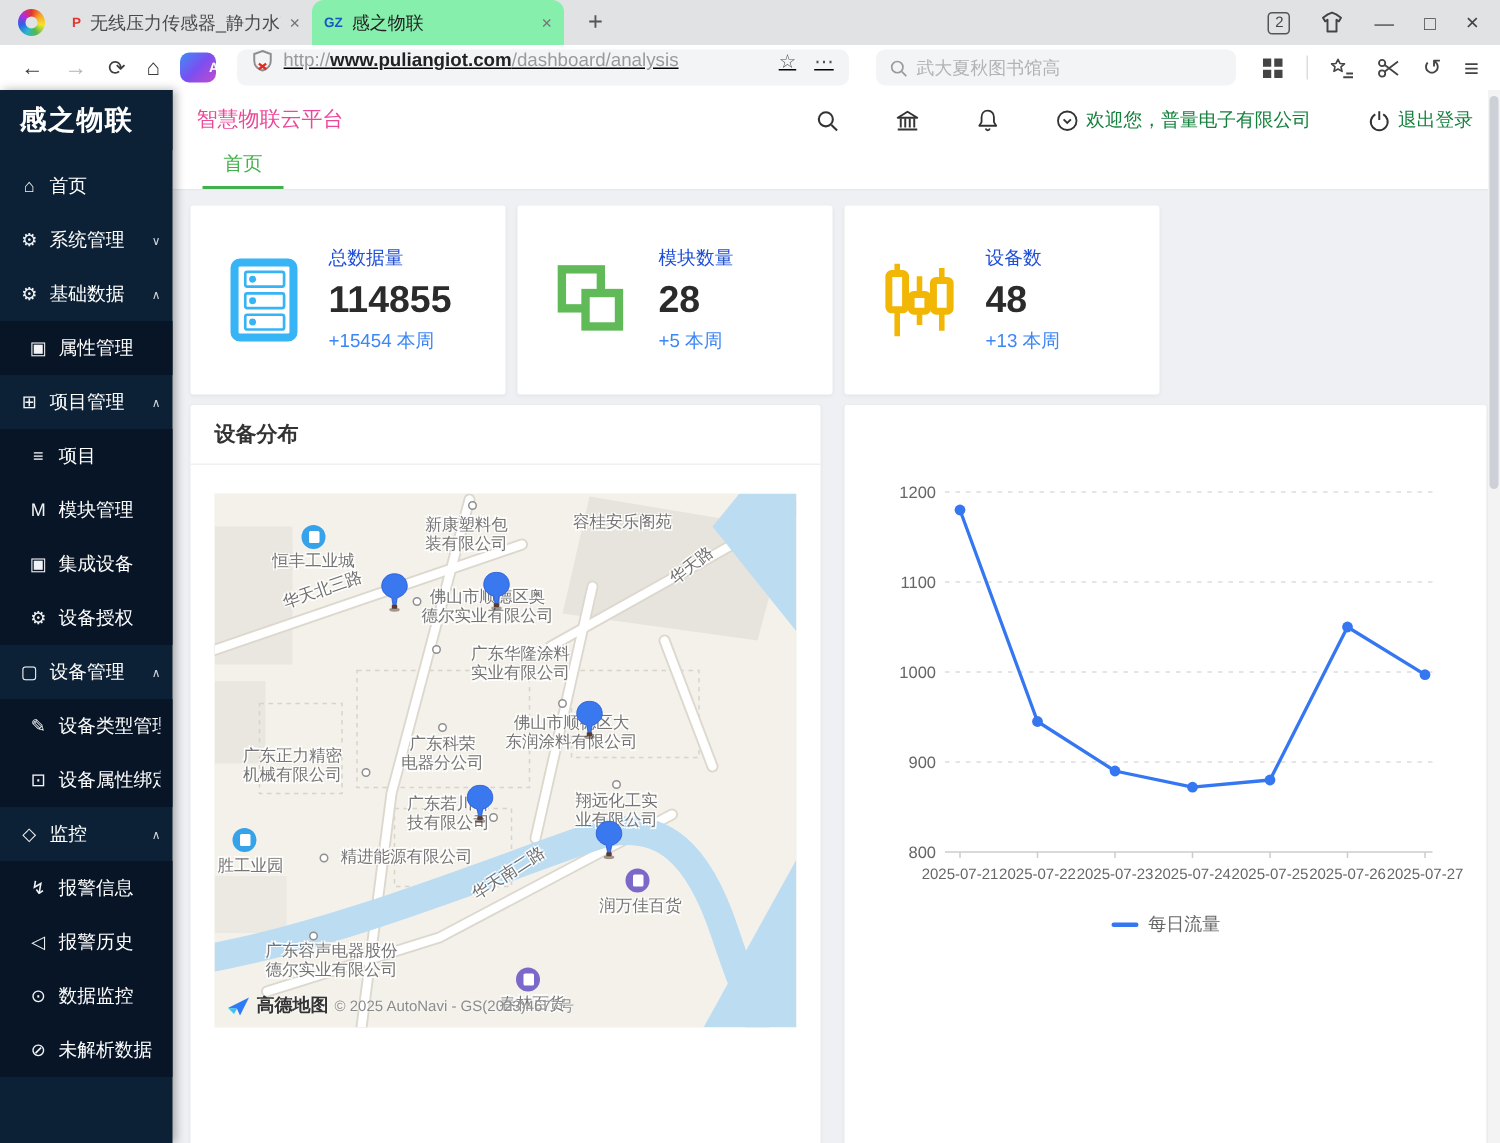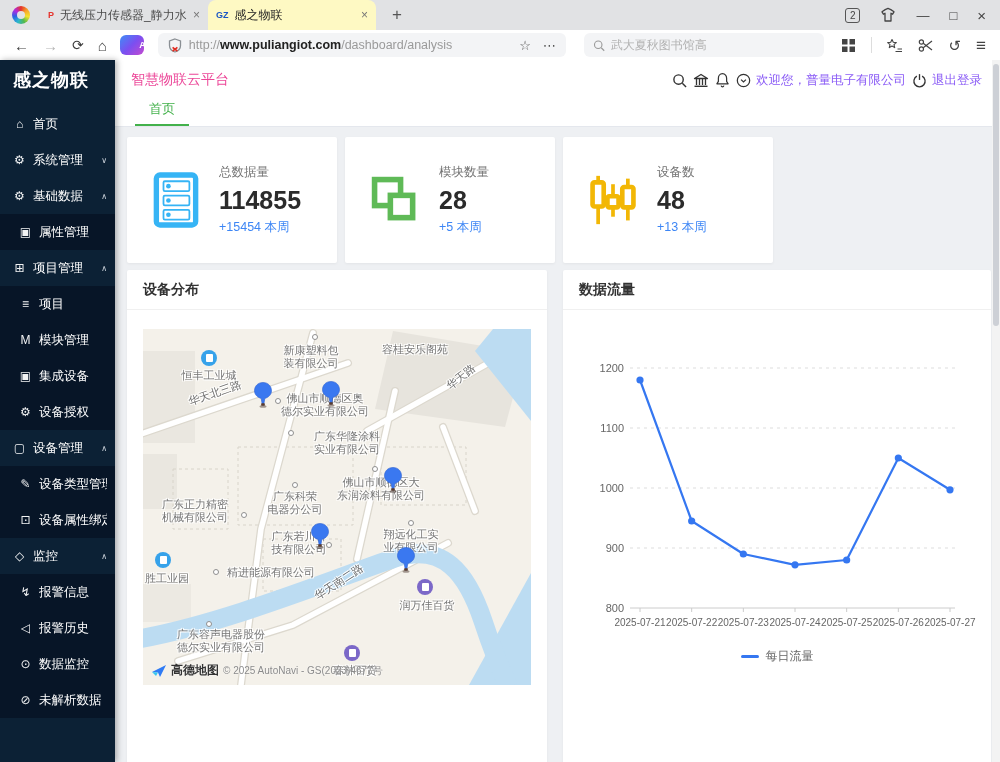--- a/index.html
+++ b/index.html
@@ -9,33 +9,33 @@
 
   
   .titlebar { position:absolute; top:0; left:0; width:1000px; height:30px; background:#e1e2e4; display:flex; align-items:center; }
   .browser-logo { width:18px; height:18px; border-radius:50%; margin:0 10px 0 12px; position:relative;
     background:conic-gradient(#e4352c,#f7a52b,#f4e32b,#53b94c,#2bb6cf,#2b63e4,#b12be0,#e4352c); }
   .browser-logo::after { content:""; position:absolute; left:5px; top:5px; width:8px; height:8px; border-radius:50%; background:#e1e2e4; }
   .tab { width:168px; height:30px; display:flex; align-items:center; padding:0 8px; font-size:12px; color:#4a4a4a; }
   .tab .fav { font-size:9px; font-weight:bold; margin-right:6px; white-space:nowrap; }
   .tab .t { flex:1; overflow:hidden; white-space:nowrap; text-overflow:clip; }
   .tab .x { color:#777; font-size:12px; margin-left:6px; cursor:default; }
-  .tab.active { background:#fef9c3; border-radius:8px 8px 0 0; color:#222; }
+  .tab.active { background:#86efac; border-radius:8px 8px 0 0; color:#222; }
   .newtab { font-size:17px; color:#555; margin-left:10px; padding:0 6px; }
   .winbtns { margin-left:auto; display:flex; align-items:center; gap:20px; padding-right:14px; color:#444; }
   .wincount { width:15px; height:15px; border:1.5px solid #555; border-radius:3px; font-size:10px; display:flex; align-items:center; justify-content:center; }
   .winbtn { font-size:13px; line-height:1; }
 
   
   .addrbar { position:absolute; top:30px; left:0; width:1000px; height:30px; background:#fff; display:flex; align-items:center; }
   .navbtn { font-size:15px; color:#3c3c3c; margin-left:14px; line-height:1; }
   .navbtn.dis { color:#b5b5b5; }
   .ai-badge { width:18px; height:20px; border-radius:6px; margin-left:13px; background:linear-gradient(135deg,#3f8df6,#7b4ff0,#c44ad0);
     color:#fff; font-size:9px; font-weight:bold; display:flex; align-items:center; justify-content:center;padding-left:24px; }
-  .urlfield { margin-left:14px; width:408px; height:24px; background:#f3f4f6; border-radius:6px; display:flex; align-items:center; padding:0 10px; }
+  .urlfield { margin-left:14px; width:408px; height:24px; background:#f3f4f6; border-radius:6px; display:flex; align-items:flex-start; padding:0 10px;text-decoration:underline; }
   .urlfield .shield { margin-right:7px; display:flex; }
   .urltext { font-size:12.5px; color:#9a9a9a; flex:1; white-space:nowrap; overflow:hidden; }
   .urltext b { color:#222; font-weight:bold; }
   .urlicons { display:flex; gap:12px; color:#555; font-size:13px; }
   .searchfield { margin-left:18px; width:240px; height:24px; background:#f3f4f6; border-radius:6px; display:flex; align-items:center; padding:0 9px; gap:6px;font-family:Liberation Serif, serif; }
   .searchfield input { border:none; outline:none; background:transparent; font-size:12px; color:#444; width:100%; font-family:inherit; }
   .searchfield input::placeholder { color:#b3b3b3; }
   .toolicons { margin-left:auto; display:flex; align-items:center; gap:15px; padding-right:14px; color:#444; }
   .tsep { width:1px; height:16px; background:#ddd; }
   .uni { font-size:15px; line-height:1; }
@@ -51,32 +51,32 @@
   .mrow .mi { width:15px; margin-right:6px; font-size:12px; text-align:center; flex-shrink:0; opacity:.95; }
   .mrow .ml { flex:1; overflow:hidden; }
   .mrow .chev { font-size:8px; color:#cfd6de; margin-left:2px; }
   .msub { background:#071527; }
   .msub .mrow { padding-left:18px; }
 
   
   .main { flex:1; position:relative; background:#eef0f3; overflow:hidden; }
   .apphead { height:40px; background:#fff; display:flex; align-items:center; padding:0 18px 0 16px; }
   .apphead .title { font-size:14px; color:#ec4899; }
-  .headright { margin-left:auto; display:flex; align-items:center; gap:6px; color:#8b5cf6; font-size:12.5px;justify-content:center; }
+  .headright { margin-left:auto; display:flex; align-items:center; gap:38px; color:#15803d; font-size:12.5px;justify-content:center; }
   .hicon { display:flex; align-items:center; gap:5px; }
   .tabstrip { height:27px; background:#fff; border-bottom:1px solid #e4e7ed; display:flex; align-items:flex-end; padding-left:20px; }
   .pagetab { font-size:13px; color:#43b14b; padding:0 14px 6px; border-bottom:2px solid #43b14b; }
 
   .content { padding:10px 9px 0 12px; }
   .card { background:#fff; border-radius:2px; box-shadow:0 1px 3px rgba(0,0,0,.05); }
   .card .chead { height:40px; display:flex; align-items:center; padding-left:16px; font-size:14px; color:#333; font-weight:600; border-bottom:1px solid #f0f0f0; }
 
   .stats { display:grid; grid-template-columns:repeat(4,1fr); gap:8px; width:864px; }
   .stat { height:126px; display:flex; align-items:center; padding-left:24px; gap:18px; }
-  .stat .txt .lab { font-size:12.5px; color:#737373; margin-bottom:4px; }
+  .stat .txt .lab { font-size:12.5px; color:#1d4ed8; margin-bottom:4px; }
   .stat .txt .val { font-size:25px; font-weight:bold; color:#2b2b2b; line-height:1.25; }
   .stat .txt .delta { font-size:12.5px; color:#3d86f5; margin-top:3px; }
 
   .panels { display:grid; grid-template-columns:420px 428px; gap:16px; width:864px; margin-top:7px; }
   .panel { height:517px; }
   .mapwrap { margin:19px auto 0; width:388px; height:356px; position:relative; overflow:hidden; background:#f4f1ea; }
   .maplabel { position:absolute; transform:translate(-50%,-50%); font-size:11px; line-height:13px; color:#757575; text-align:center;
     white-space:pre-line; text-shadow:-1px -1px 0 #fff,1px -1px 0 #fff,-1px 1px 0 #fff,1px 1px 0 #fff; pointer-events:none; }
   .roadlabel { position:absolute; font-size:11px; color:#6e6e6e; white-space:nowrap;
     text-shadow:-1px -1px 0 #fff,1px -1px 0 #fff,-1px 1px 0 #fff,1px 1px 0 #fff; }
@@ -501,21 +501,20 @@
                   <svg width="16" height="14" viewBox="0 0 16 14">
                     <polygon points="1,8 15,1 9,13 7,8.5" fill="#2f7bf5"></polygon>
                     <polygon points="1,8 7,8.5 5,12" fill="#37c6f0"></polygon>
                   </svg>
                   <span class="brand">高德地图</span>
                   <span class="copy">© 2025 AutoNavi - GS(2023)4677号</span>
                 </div>
               </div>
           </section>
           <section class="card panel">
-            <div class="chead">数据流量</div>
             <div class="chartwrap" id="chart">
                 <svg width="428" height="389" viewBox="0 0 428 389">
                   <text x="61" y="302" font-size="11" fill="#666" text-anchor="end" font-family="Liberation Sans,DejaVu Sans,sans-serif">800</text>
                   <line x1="67" y1="238" x2="392" y2="238" stroke="#ddd" stroke-width="1" stroke-dasharray="3 4"></line>
                   <text x="61" y="242" font-size="11" fill="#666" text-anchor="end" font-family="Liberation Sans,DejaVu Sans,sans-serif">900</text>
                   <line x1="67" y1="178" x2="392" y2="178" stroke="#ddd" stroke-width="1" stroke-dasharray="3 4"></line>
                   <text x="61" y="182" font-size="11" fill="#666" text-anchor="end" font-family="Liberation Sans,DejaVu Sans,sans-serif">1000</text>
                   <line x1="67" y1="118" x2="392" y2="118" stroke="#ddd" stroke-width="1" stroke-dasharray="3 4"></line>
                   <text x="61" y="122" font-size="11" fill="#666" text-anchor="end" font-family="Liberation Sans,DejaVu Sans,sans-serif">1100</text>
                   <line x1="67" y1="58" x2="392" y2="58" stroke="#ddd" stroke-width="1" stroke-dasharray="3 4"></line>

